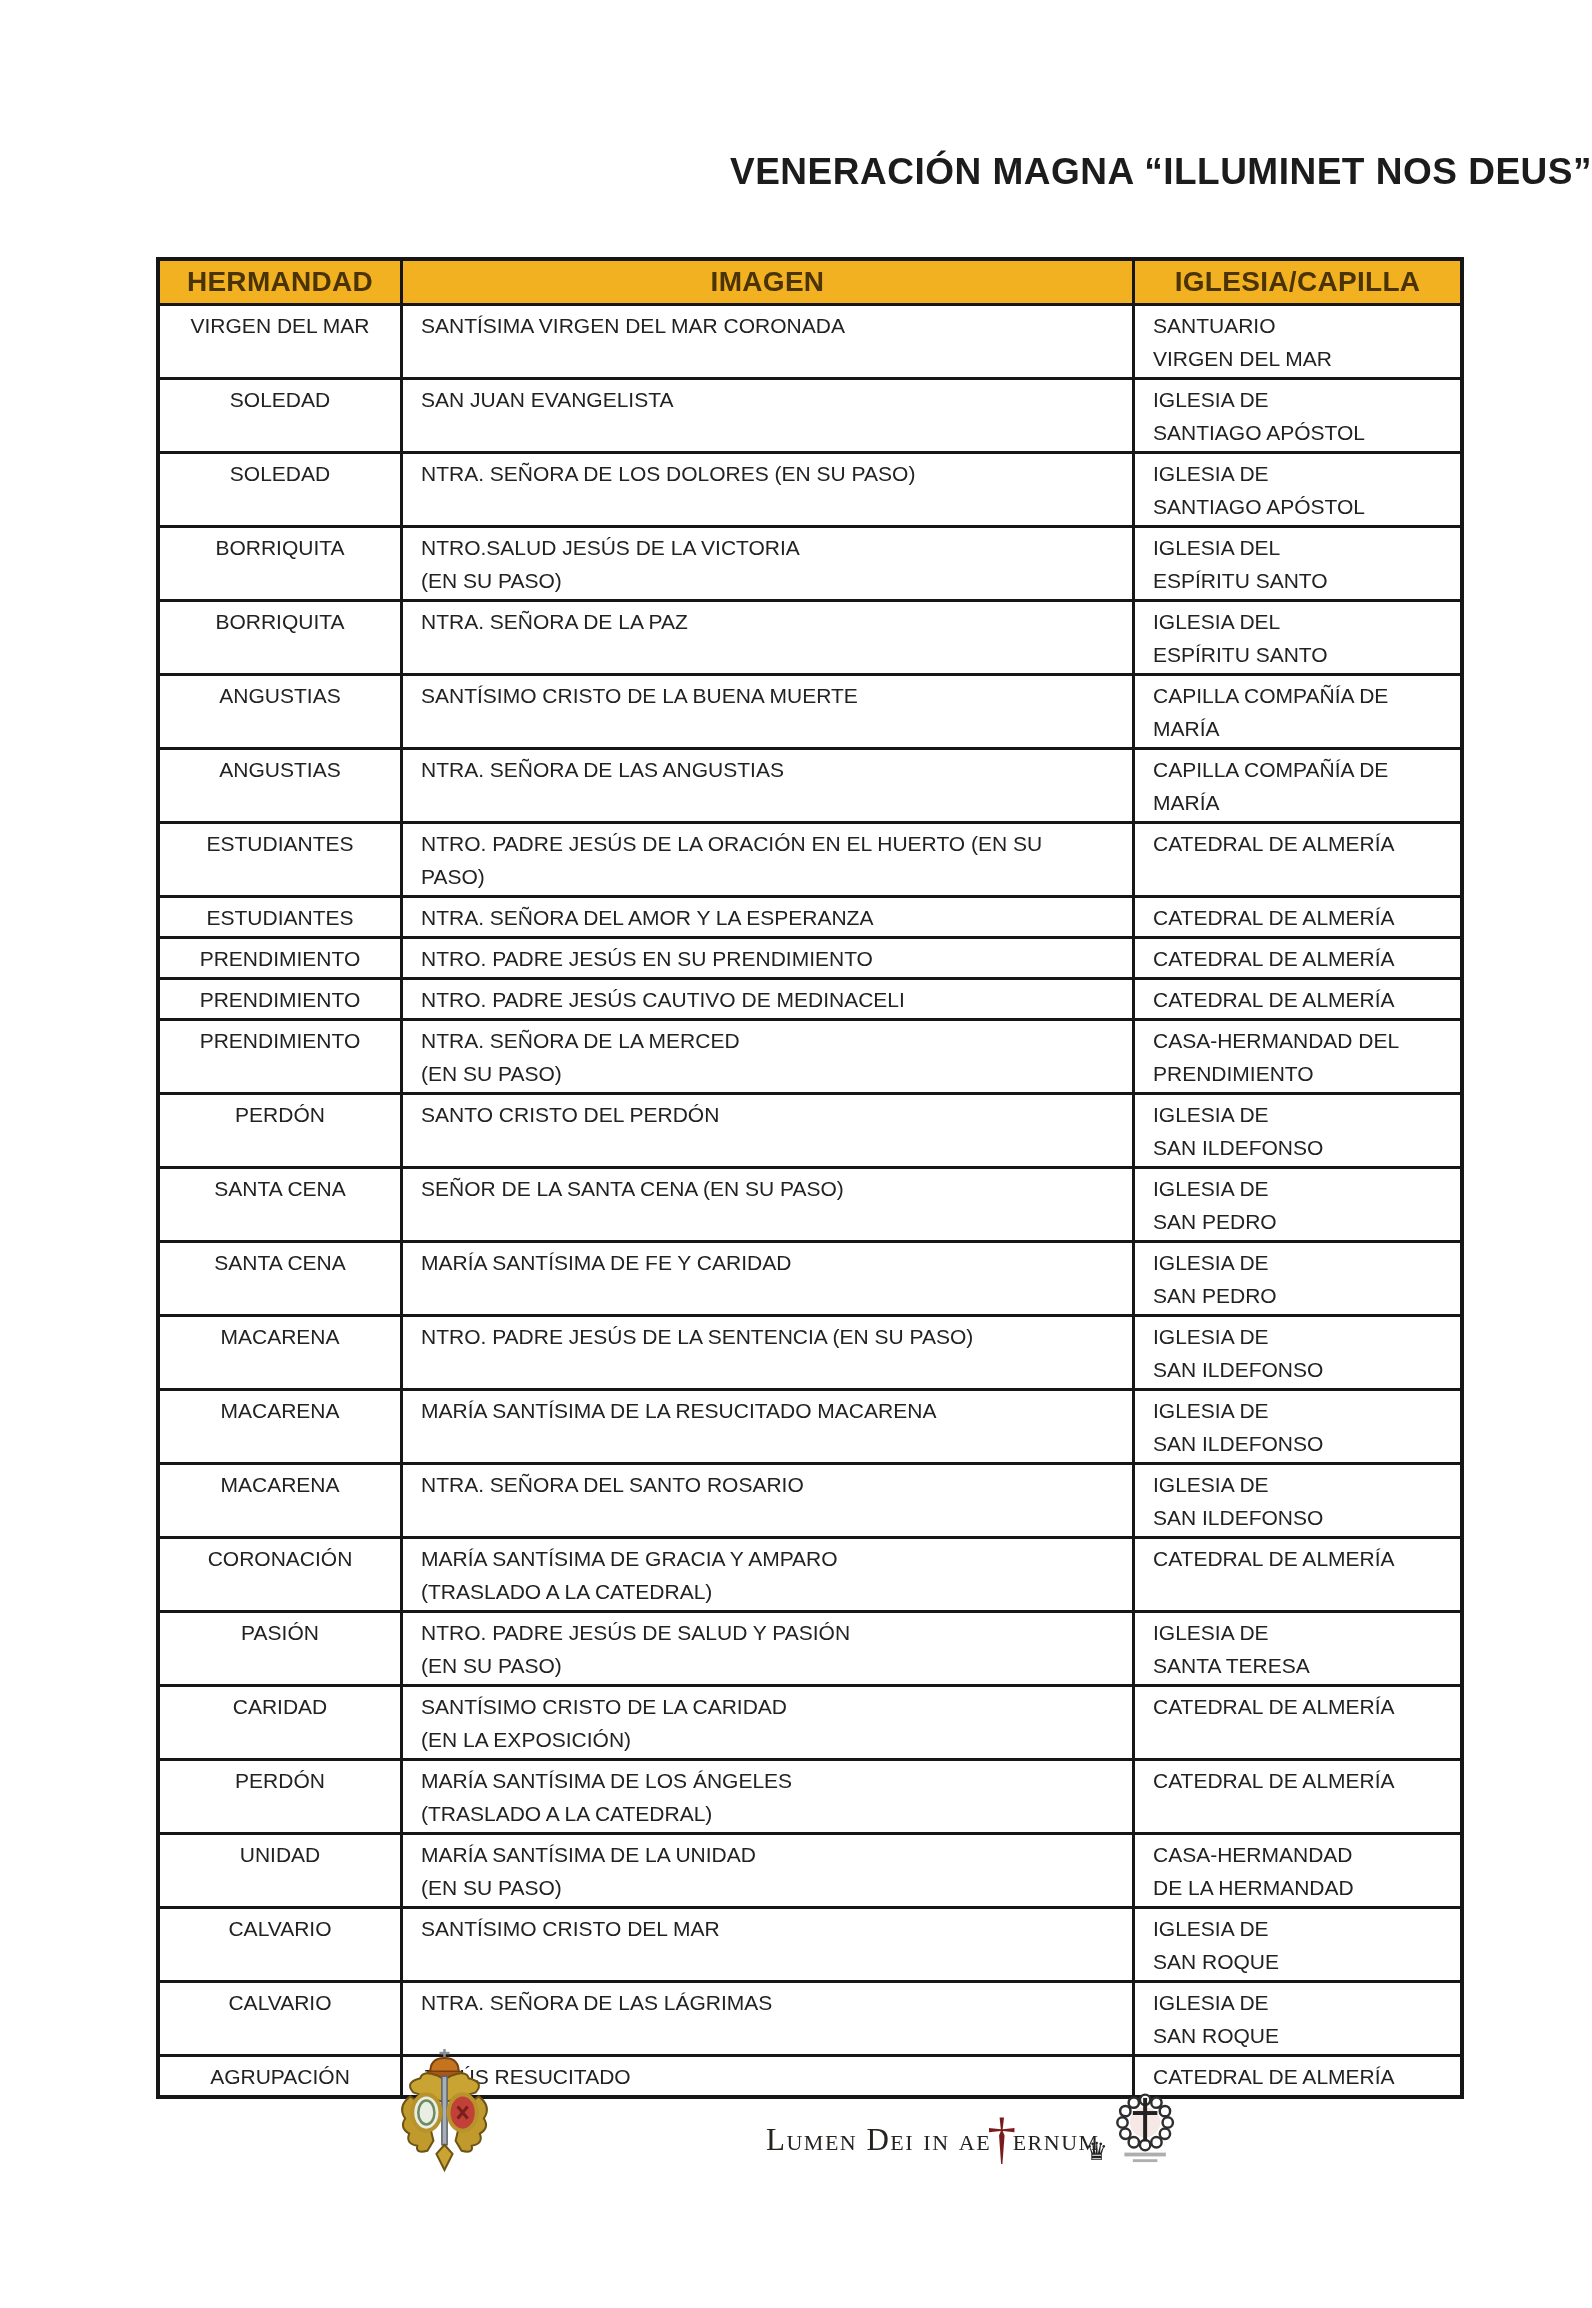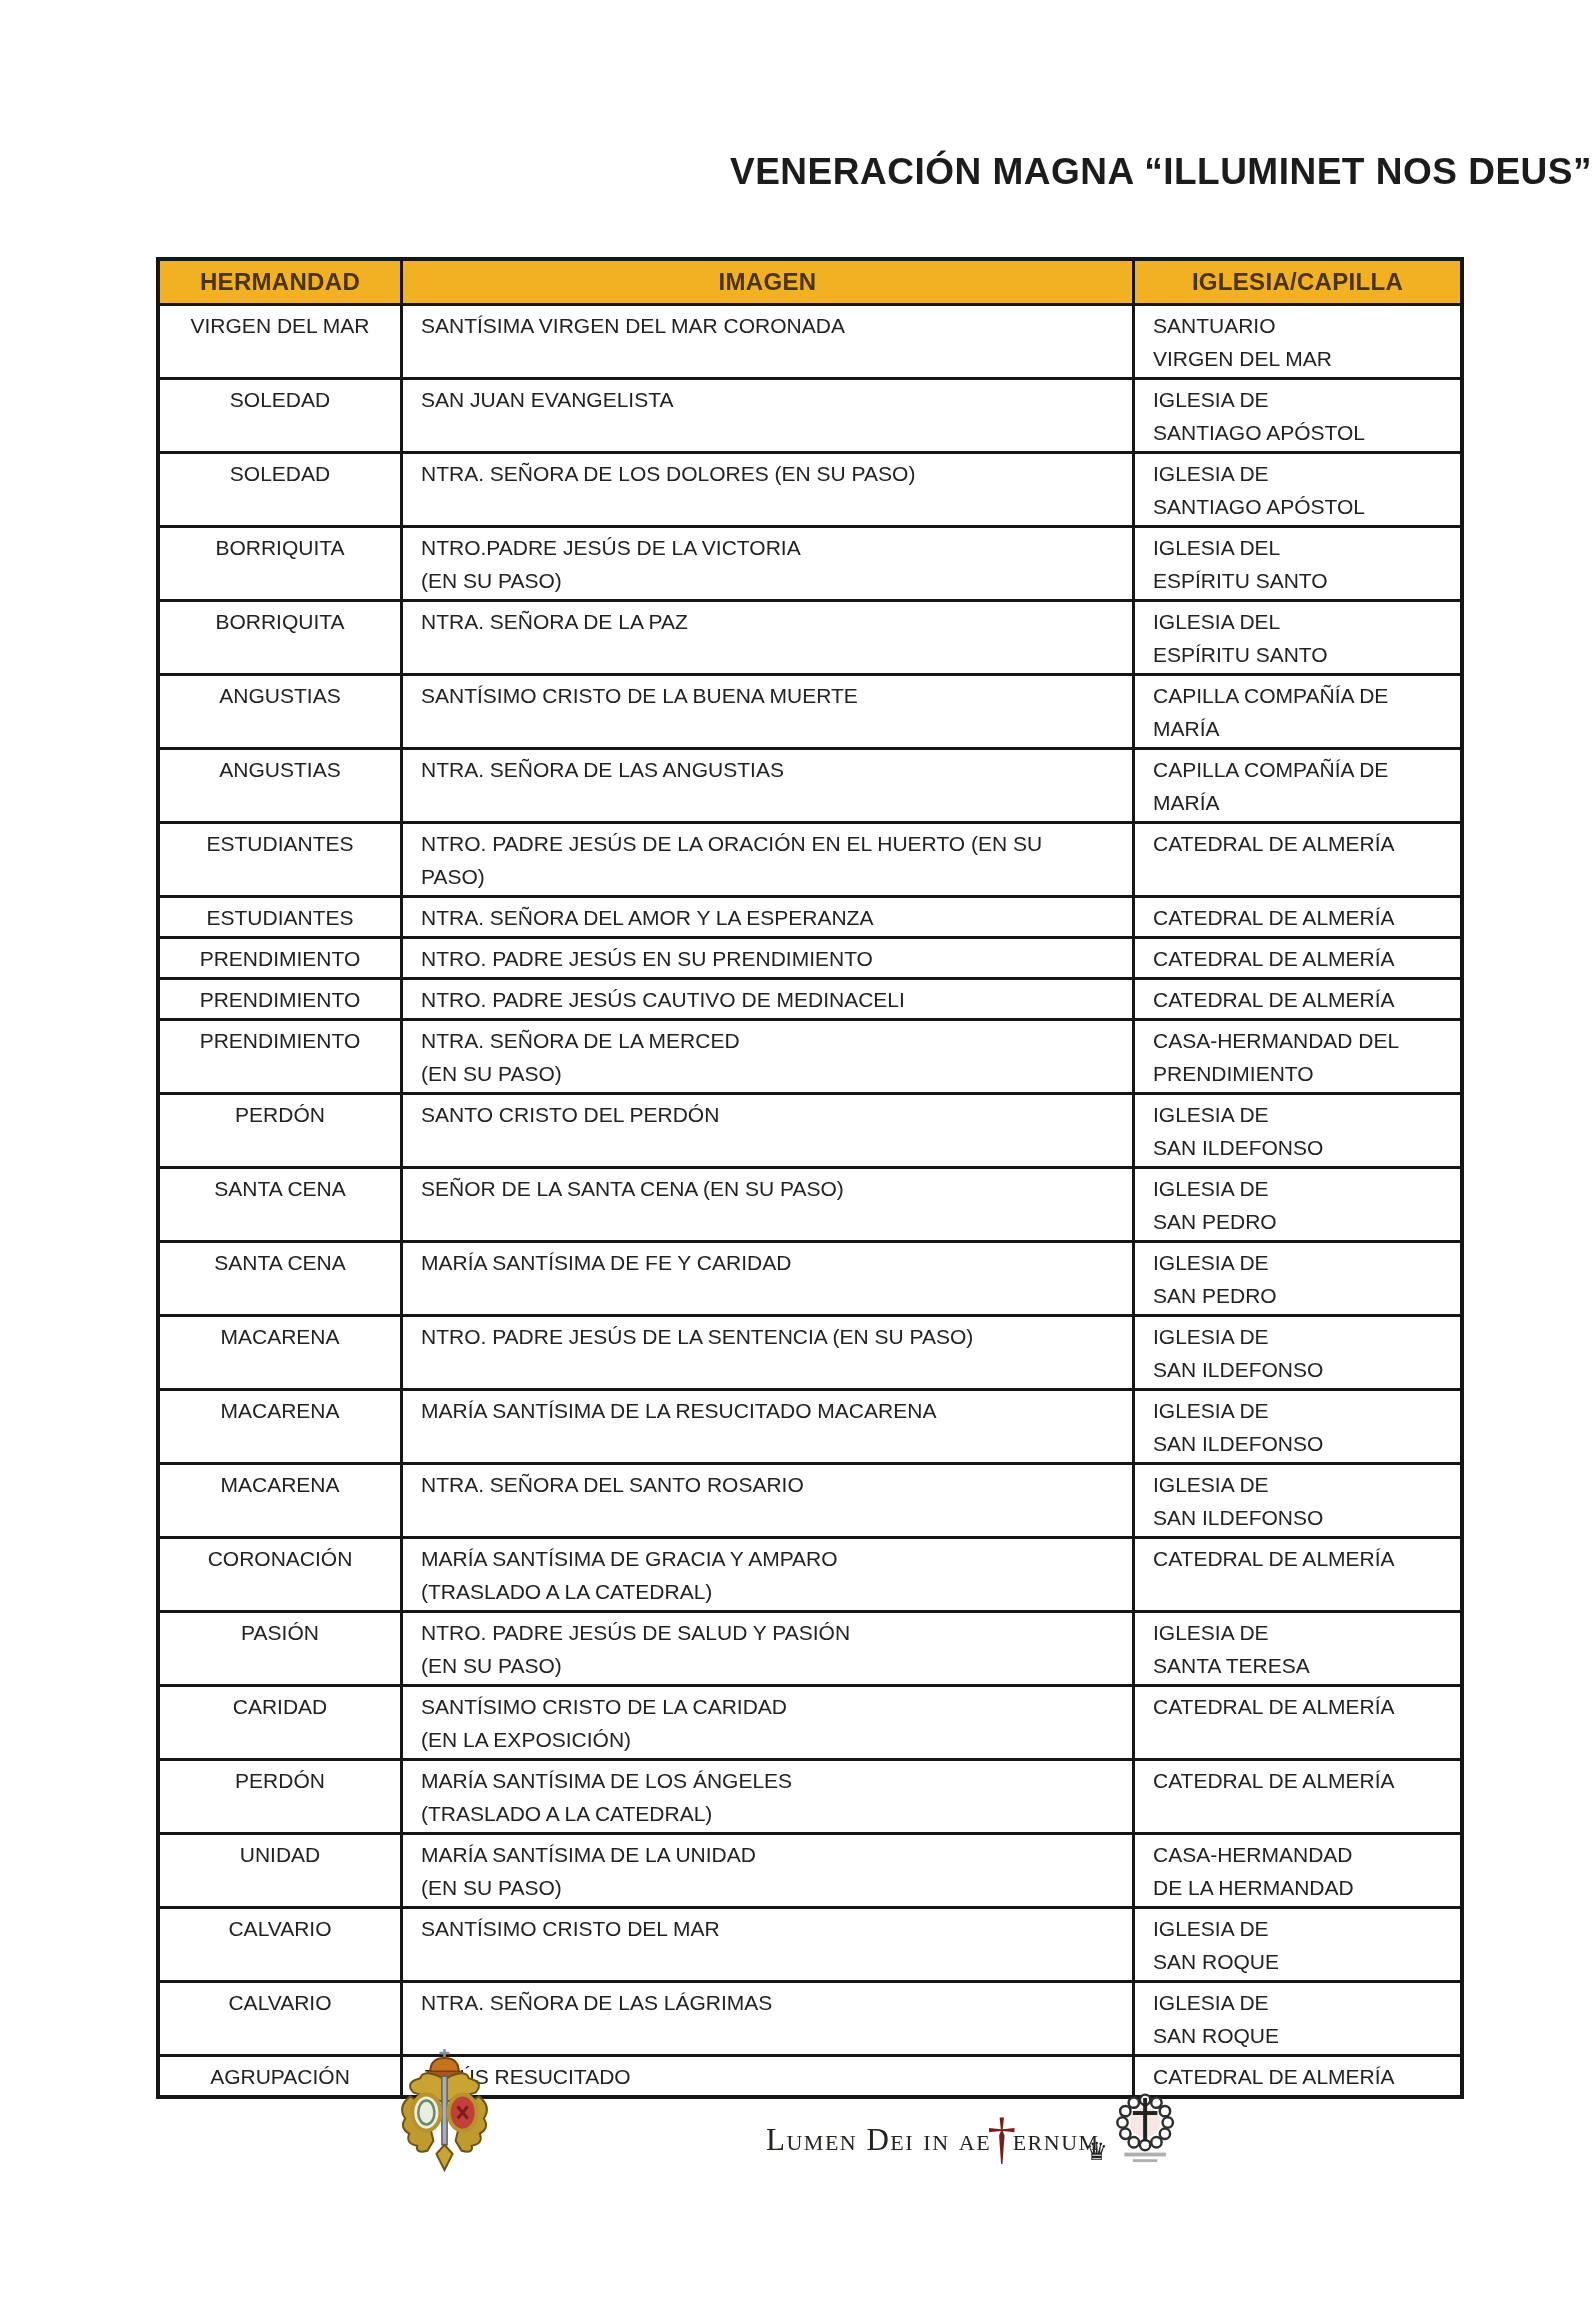--- a/index.html
+++ b/index.html
@@ -12,21 +12,21 @@
     font-size:37px; font-weight:bold; color:#1c1c1c; letter-spacing:0.5px;
     font-family:"Liberation Sans", sans-serif;
   }
   table.ven {
     position:absolute; left:156px; top:257px; width:1289px;
     border-collapse:collapse; table-layout:fixed;
     border:4px solid #161616;
   }
   table.ven th {
     background:var(--header-bg,#F2B120); color:var(--header-text,#4A3305);
-    font-size:24px; font-weight:bold; height:40px;
+    font-size:28px; font-weight:bold; height:40px;
     border:3px solid #161616; text-align:center; letter-spacing:0.3px;
   }
   table.ven td {
     border:3px solid #161616; vertical-align:top;
     font-size:21px; color:#222222; line-height:33px;
     padding:3px 8px 2px 18px; overflow:hidden;
   }
   table.ven td.herm { text-align:center; padding-left:4px; padding-right:4px; }
   table.ven tr.one { height:38px; }
   table.ven tr.two { height:71px;margin-top:20px; }
@@ -89,21 +89,21 @@
           <div>NTRA. SEÑORA DE LOS DOLORES (EN SU PASO)</div>
         </td>
         <td>
           <div>IGLESIA DE</div>
           <div>SANTIAGO APÓSTOL</div>
         </td>
       </tr>
       <tr class="two">
         <td class="herm">BORRIQUITA</td>
         <td>
-          <div>NTRO.PADRE JESÚS DE LA VICTORIA</div>
+          <div>NTRO.SALUD JESÚS DE LA VICTORIA</div>
           <div>(EN SU PASO)</div>
         </td>
         <td>
           <div>IGLESIA DEL</div>
           <div>ESPÍRITU SANTO</div>
         </td>
       </tr>
       <tr class="two">
         <td class="herm">BORRIQUITA</td>
         <td>

